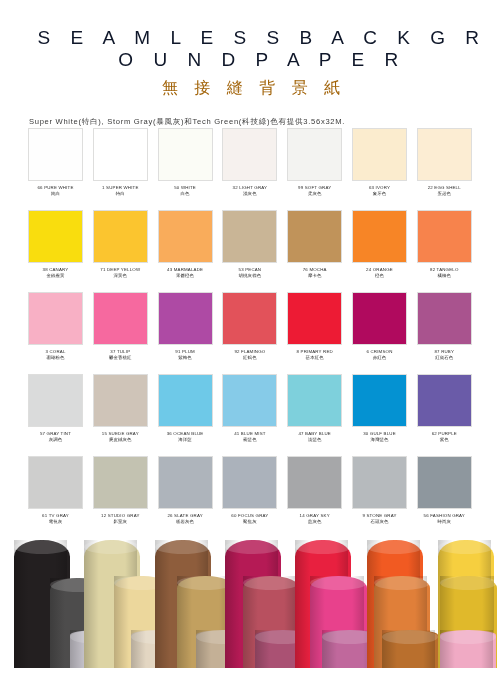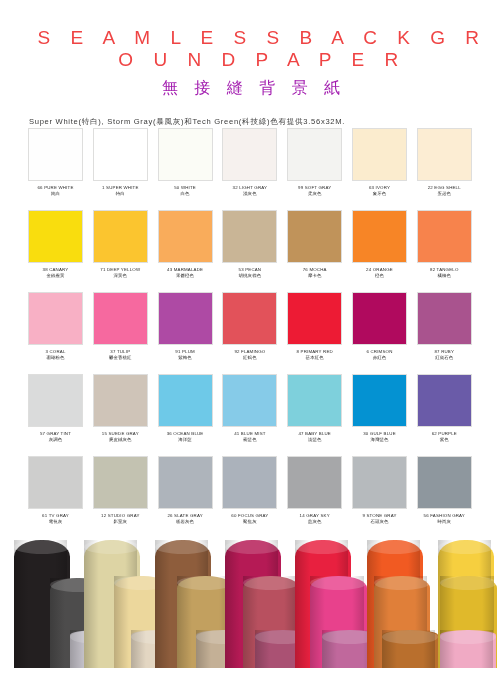--- a/index.html
+++ b/index.html
@@ -11,29 +11,29 @@
     overflow:hidden;
     position:relative;
   }
 
   
   .header { padding-top:27px; }
   .title {
     text-align:center;
     font-size:19px;
     letter-spacing:7.5px;
-    color:#ef4444;
+    color:#0f172a;
     font-weight:400;
     padding-left:24px;
   }
   .subtitle {
     text-align:center;
     font-size:16px;
     letter-spacing:6px;
-    color:#a21caf;
+    color:#a16207;
     margin-top:7px;
     padding-left:8px;
     font-weight:400;
   }
   .specs { margin-top:15px; padding-left:29px; }
   .spec-line {
     font-size:7.6px;
     color:#3a3a3a;
     line-height:15px;
     letter-spacing:0.25px;

